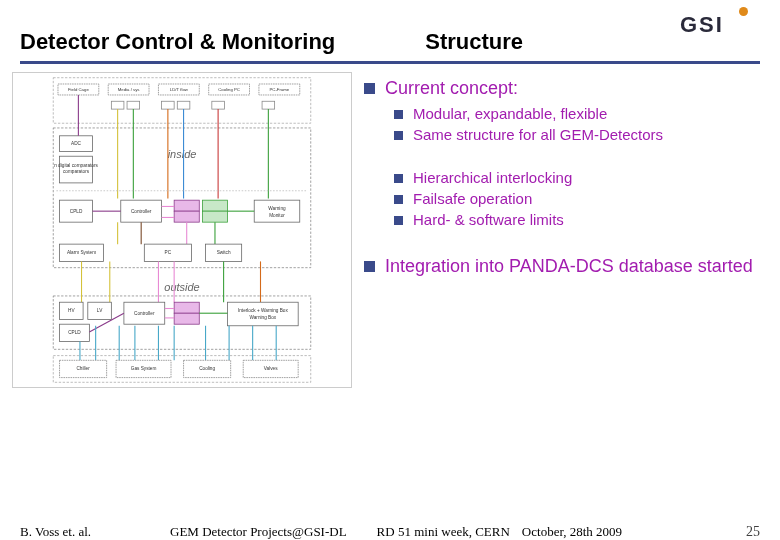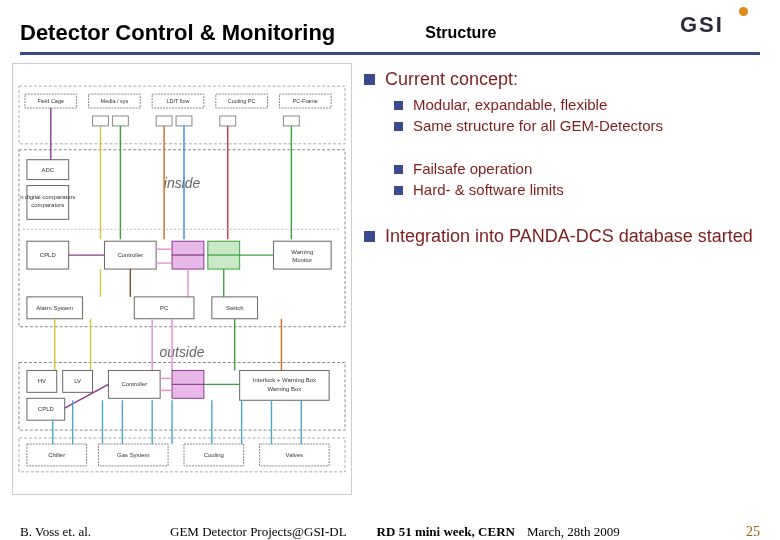--- a/index.html
+++ b/index.html
@@ -1,45 +1,45 @@
 <!DOCTYPE html>
 <html><head>
 <meta charset="utf-8">
 <style>
   * { margin: 0; padding: 0; box-sizing: border-box; }
   body { width: 780px; height: 540px; font-family: Arial, Helvetica, sans-serif; background: #fff; position: relative; overflow: hidden; }
 
-  .header { display: flex; align-items: center; padding: 20px 20px 6px 20px; }
+  .header { display: flex; align-items: center; padding: 29px 20px 6px 20px; }
   .title-left { font-size: 22px; font-weight: bold; color: #000; flex: 0 0 auto; }
-  .title-right { font-size: 16px; font-weight: bold; color: #000; margin-left: 90px; }
+  .title-right { font-size: 22px; font-weight: bold; color: #000; margin-left: 90px; }
   .logo { position: absolute; right: 20px; top: 10px; display: flex; align-items: flex-start; gap: 2px; }
   .logo-dot { width: 9px; height: 9px; background: #e08a1a; border-radius: 50%; position: absolute; top: -3px; right: 12px; }
 
   .rule { height: 3px; background: #3a4a8a; margin: 0 20px 8px 20px; }
 
   .body { display: flex; padding: 0 20px 0 12px; height: 410px; }
 
-  .diagram { width: 340px; height: 432px; position: relative; border: 1px solid #ccc; flex-shrink: 0; overflow: hidden; text-decoration: underline; }
+  .diagram { width: 340px; height: 316px; position: relative; border: 1px solid #ccc; flex-shrink: 0; overflow: hidden; text-decoration: underline; }
   .diagram svg { width: 100%; height: 100%; }
 
-  .content { flex: 1; padding-left: 12px; font-size: 16px; color: #7f1d1d; }
+  .content { flex: 1; padding-left: 12px; font-size: 16px; color: #a21caf; }
   .lvl1 { margin: 6px 0 6px 0; display: flex; }
   .lvl1 .sq { width: 11px; height: 11px; background: #3a4a8a; flex-shrink: 0; margin-top: 5px; margin-right: 10px; }
   .lvl1 .txt { font-size: 18px; }
   .lvl2 { margin: 4px 0 4px 30px; display: flex; font-size: 15px; text-align: center; }
   .lvl2 .sq { width: 9px; height: 9px; background: #3a4a8a; flex-shrink: 0; margin-top: 5px; margin-right: 10px; }
   .gap { height: 18px; }
   .gap-sm { height: 8px; }
 
   .footer { position: absolute; bottom: 0; left: 0; right: 0; display: flex; align-items: baseline; padding: 0 20px; font-size: 12px; color: #000; }
   .f-author { flex: 0 0 150px; font-family: "Times New Roman", serif; font-size: 13px; }
   .f-proj { font-family: "Times New Roman", serif; font-size: 13px; margin-right: 30px; }
-  .f-event { font-family: "Times New Roman", serif; font-size: 13px; margin-right: 12px; font-weight: bold; }
+  .f-event { font-family: "Times New Roman", serif; font-size: 13px; margin-right: 12px; }
   .f-date { font-family: "Times New Roman", serif; font-size: 13px; flex: 1; }
-  .f-num { font-family: "Times New Roman", serif; font-size: 14px; color: #a16207; }
+  .f-num { font-family: "Times New Roman", serif; font-size: 14px; color: #404040; }
 </style>
 </head>
 <body>
 
 <div class="header">
   <div class="title-left">Detector Control &amp; Monitoring</div>
   <div class="title-right">Structure</div>
   <div class="logo">
     <div class="logo-dot"></div>
     <svg width="80" height="28" viewBox="0 0 80 28">
@@ -204,34 +204,38 @@
         <div class="sq"></div>
         <div>Modular, expandable, flexible</div>
       </div>
     <div class="lvl2">
         <div class="sq"></div>
         <div>Same structure for all GEM-Detectors</div>
       </div>
     <div class="gap"></div>
     <div class="lvl2">
         <div class="sq"></div>
+        <div>Hierarchical interlocking</div>
+      </div>
+    <div class="lvl2">
+        <div class="sq"></div>
         <div>Failsafe operation</div>
       </div>
     <div class="lvl2">
         <div class="sq"></div>
         <div>Hard- &amp; software limits</div>
       </div>
     <div class="gap"></div>
     <div class="lvl1">
       <div class="sq"></div>
       <div class="txt">Integration into PANDA-DCS database started</div>
     </div>
     <div class="gap-sm"></div>
   </div>
 </div>
 
 <div class="footer">
   <div class="f-author">B. Voss et. al.</div>
   <div class="f-proj">GEM Detector Projects@GSI-DL</div>
   <div class="f-event">RD 51 mini week, CERN</div>
-  <div class="f-date">March, 28th 2009</div>
+  <div class="f-date">October, 28th 2009</div>
   <div class="f-num">25</div>
 </div>
 
 </body></html>

